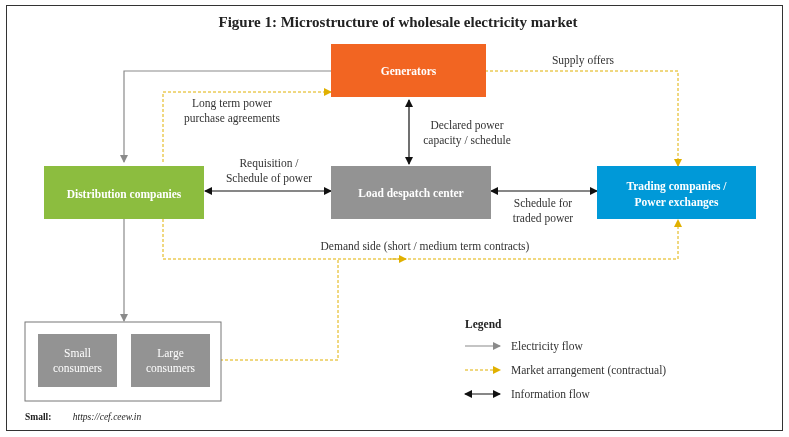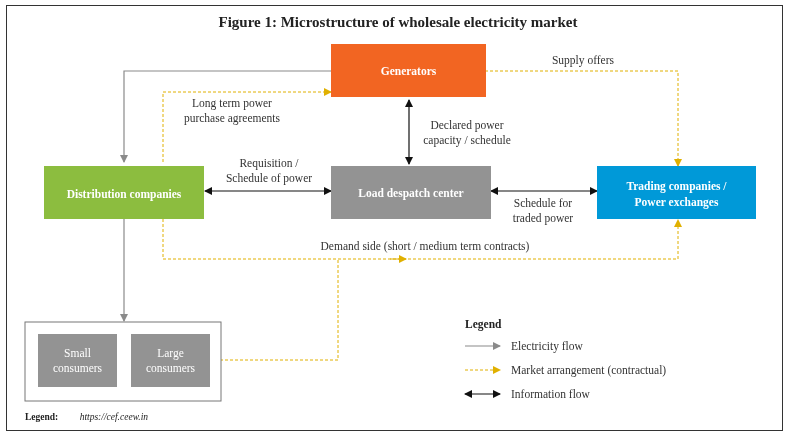--- a/index.html
+++ b/index.html
@@ -100,15 +100,15 @@
     <line x1="465" y1="346" x2="500" y2="346" stroke="#8a8a8a" stroke-width="1.2" marker-end="url(#arrGray)"></line>
     <text class="lbl" x="511" y="350">Electricity flow</text>
     <line x1="465" y1="370" x2="500" y2="370" stroke="#e0b000" stroke-width="1" stroke-dasharray="3,2" marker-end="url(#arrYellow)"></line>
     <text class="lbl" x="511" y="374">Market arrangement (contractual)</text>
     <line x1="465" y1="394" x2="500" y2="394" stroke="#111" stroke-width="1.2" marker-start="url(#arrBlackStart)" marker-end="url(#arrBlack)"></line>
     <text class="lbl" x="511" y="398">Information flow</text>
   </g>
 </svg>
 
 <div class="source">
-  <b>Legend:</b>
+  <b>Small:</b>
   <i>https://cef.ceew.in</i>
 </div>
 
 </body></html>

